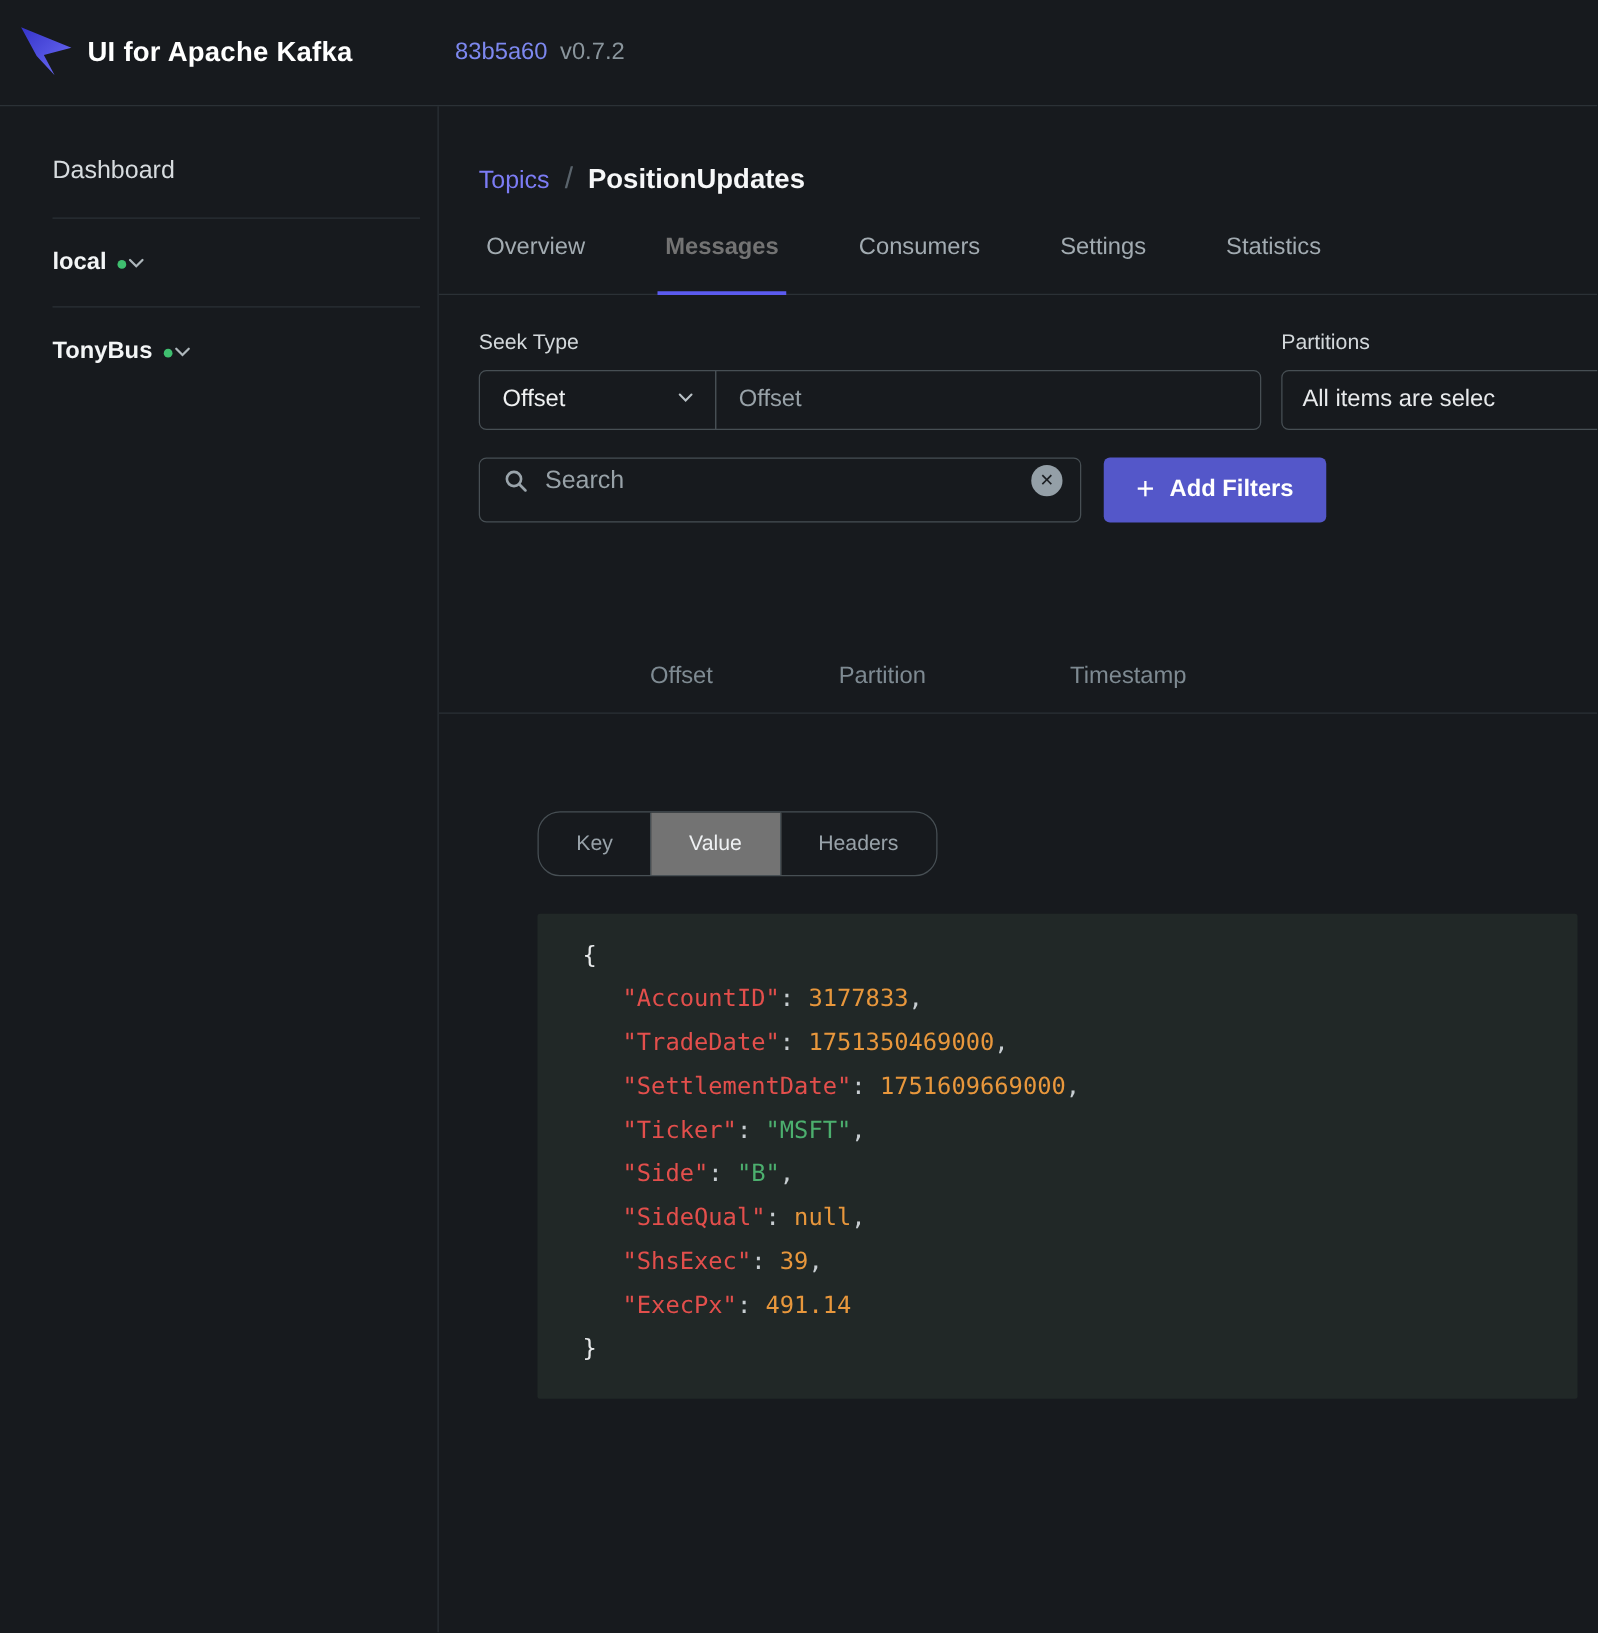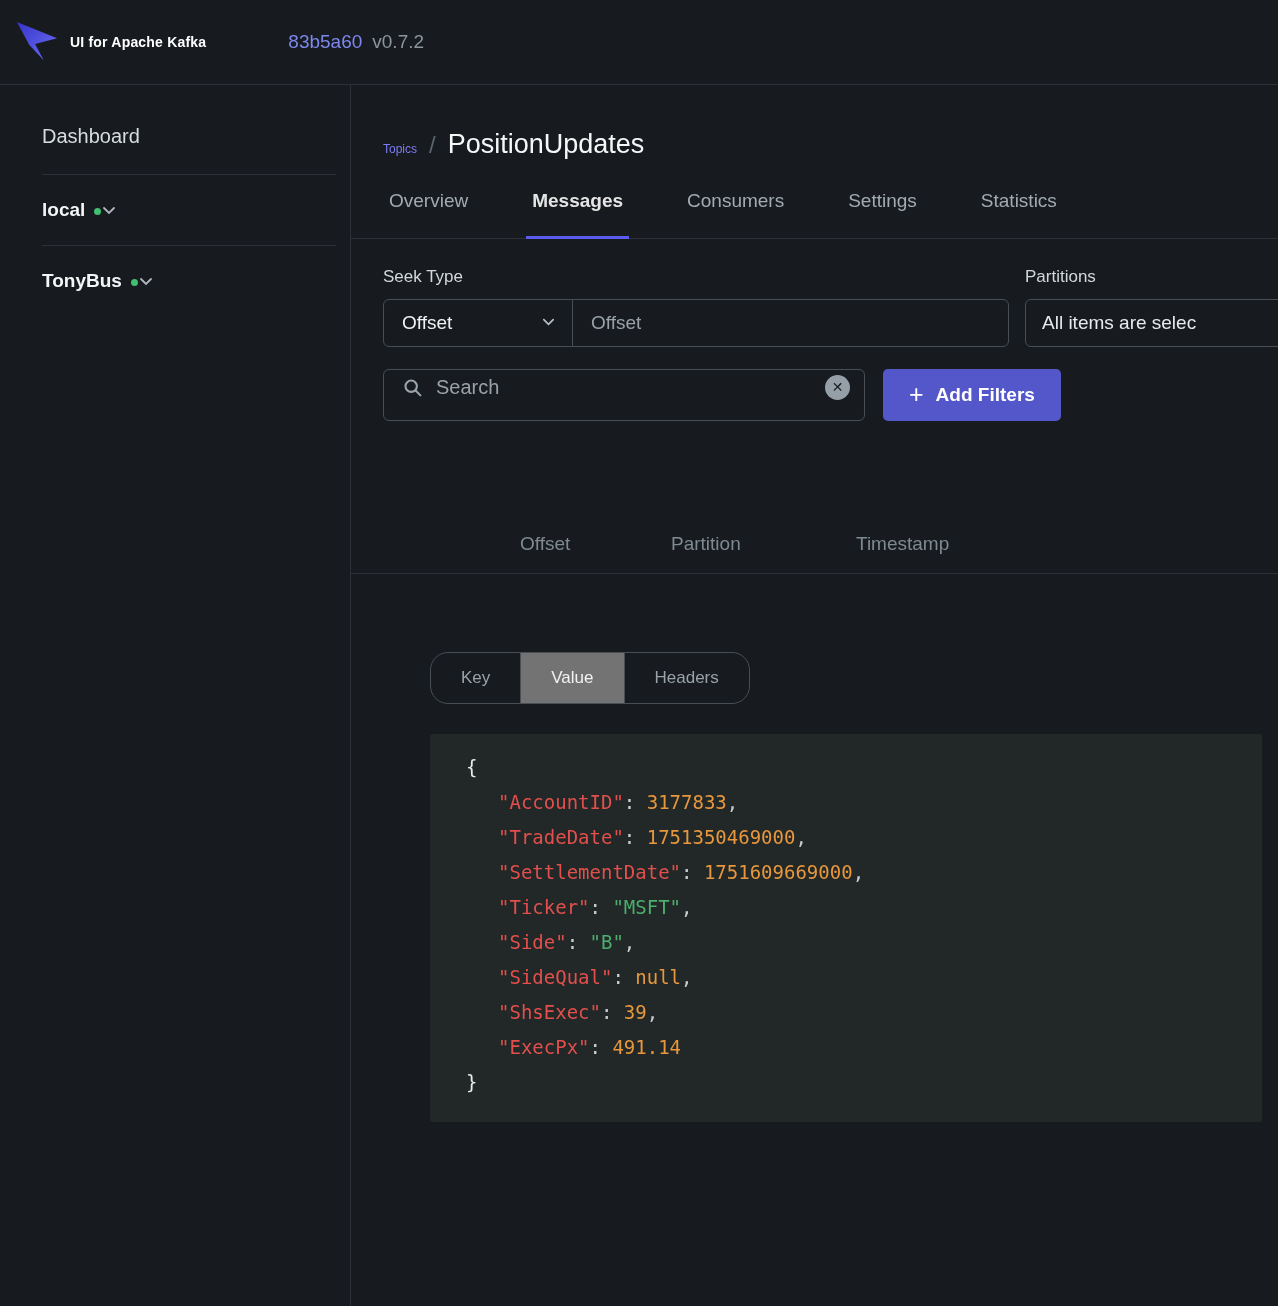--- a/index.html
+++ b/index.html
@@ -10,42 +10,42 @@
   *{box-sizing:border-box;margin:0;padding:0}
   html,body{background:var(--bg)}
   body{
     width:1278px;height:1306px;overflow:hidden;
     font-family:"Liberation Sans","DejaVu Sans",sans-serif;
     color:#E8EAEC;
   }
   
   .header{height:85px;display:flex;align-items:center;padding-left:14px;border-bottom:1px solid var(--divider)}
   .logo{width:46px;height:46px;margin-right:10px;flex:none}
-  .app-title{font-size:14px;font-weight:700;color:#FFFFFF;letter-spacing:.2px}
+  .app-title{font-size:22px;font-weight:700;color:#FFFFFF;letter-spacing:.2px}
   .ver{margin-left:82px;font-size:19px;display:flex;gap:10px;align-items:baseline}
   .commit{color:#7D88EF}
   .vnum{color:var(--muted)}
   
   .layout{display:flex;height:1221px}
   .sidebar{width:351px;flex:none;border-right:1px solid var(--divider);padding:30px 14px 0 42px}
   .dashboard{font-size:20px;color:#D7DCDF;padding:10px 0 26px;cursor:pointer}
   .cluster{display:flex;align-items:center;justify-content:flex-start;height:71px;border-top:1px solid var(--divider);cursor:pointer;padding-right:12px}
   .cluster-left{display:flex;align-items:center}
   .cluster-name{font-size:19px;font-weight:700;color:#F3F5F6}
   .dot{width:7px;height:7px;border-radius:50%;background:var(--green);margin-left:9px;margin-top:3px}
   .chev{display:flex;align-items:center}
   
   .main{flex:1;position:relative;overflow:hidden}
   .breadcrumb{margin:44px 0 0 32px;display:flex;align-items:baseline;gap:12px}
-  .bc-link{font-size:12px;color:var(--accent);cursor:pointer}
+  .bc-link{font-size:20px;color:var(--accent);cursor:pointer}
   .bc-sep{font-size:24px;color:#5A646C}
-  .bc-title{font-size:27px;font-weight:400;color:#F6F7F8}
+  .bc-title{font-size:22px;font-weight:700;color:#F6F7F8}
   .tabs{display:flex;margin-top:30px;padding-left:32px;border-bottom:1px solid var(--divider)}
   .tab{font-size:19px;color:#A2ABB1;padding:0 6px 21px;margin-right:52px;cursor:pointer}
-  .tab.active{color:#e5e5e5;padding-bottom:24px;border-bottom:3px solid #5B5BF0;margin-bottom:-1px;font-weight:600}
+  .tab.active{color:#737373;padding-bottom:24px;border-bottom:3px solid #5B5BF0;margin-bottom:-1px;font-weight:600}
   
   .filters-row{display:flex;margin:28px 0 0 32px}
   .fcol1{width:626px;flex:none}
   .fcol2{width:320px;margin-left:16px;flex:none}
   .flabel{font-size:17px;color:#D3D8DB;margin-bottom:12px}
   .control-join{display:flex}
   .select{width:190px;height:48px;border:1px solid var(--border);border-radius:6px 0 0 6px;display:flex;align-items:center;justify-content:space-between;padding:0 16px 0 18px;font-size:19px;color:#EFF1F2;cursor:pointer;background:transparent}
   .tinput{flex:1;height:48px;border:1px solid var(--border);margin-left:-1px;border-radius:0 6px 6px 0;background:transparent;padding:0 18px;font-size:19px;color:#E8EAEC;outline:none}
   .tinput::placeholder{color:#98A2A8}
   .pfield{width:310px;height:48px;border:1px solid var(--border);border-radius:6px;display:flex;align-items:center;padding:0 16px;font-size:19px;color:#E8EAEC;white-space:nowrap;overflow:hidden;cursor:pointer}

